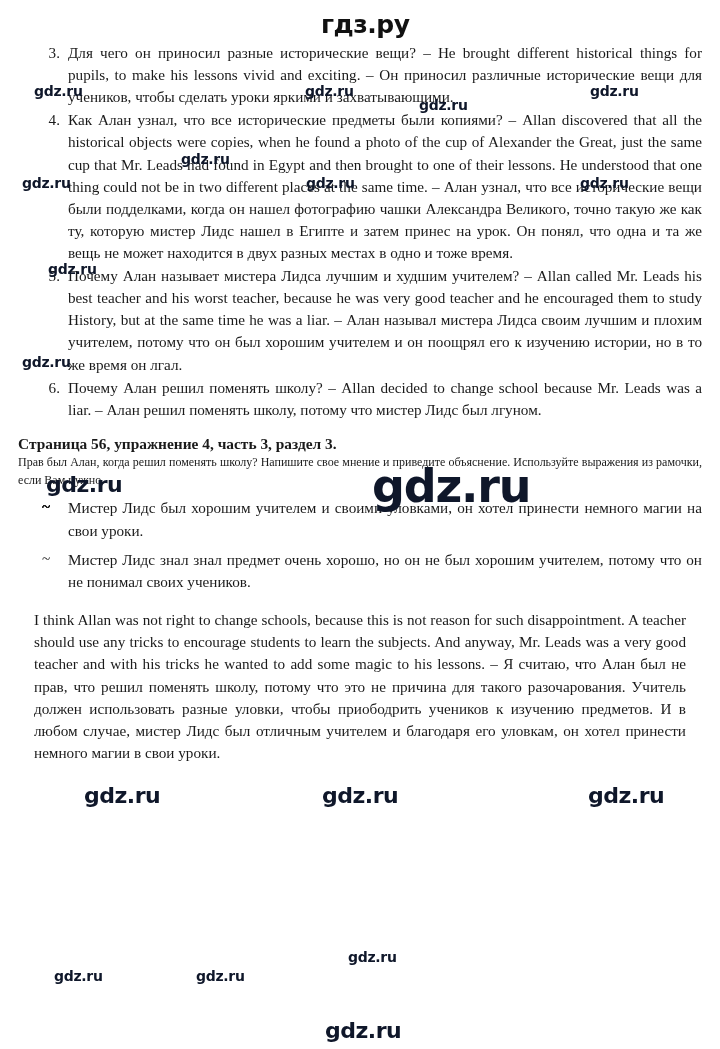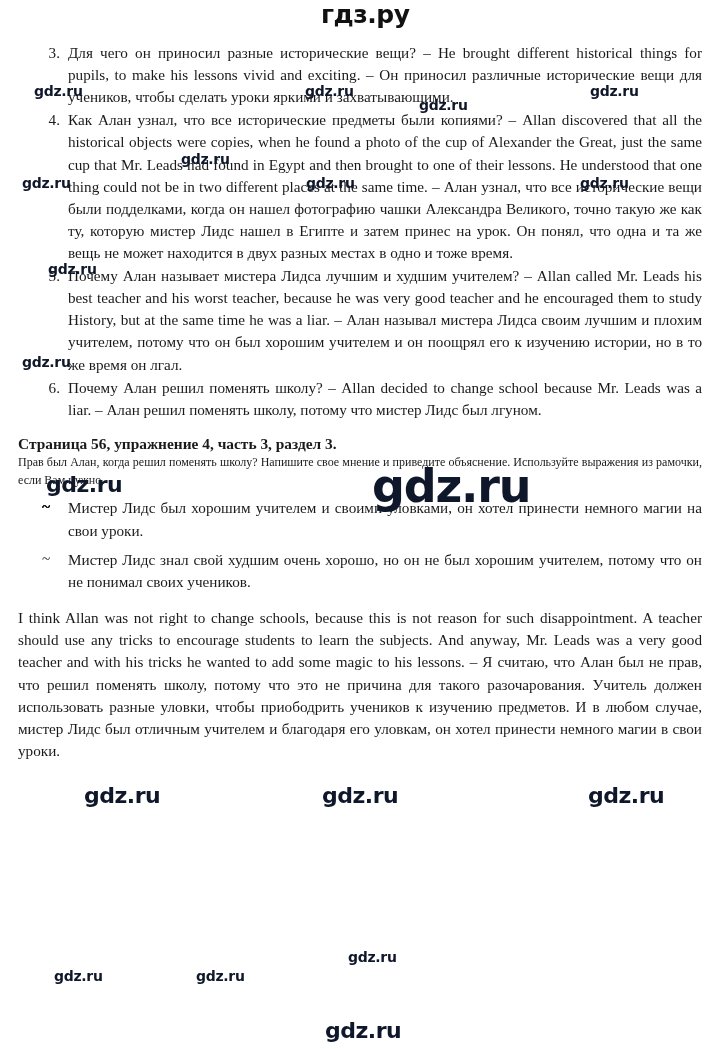--- a/index.html
+++ b/index.html
@@ -20,21 +20,21 @@
   #page {
     position: absolute;
     inset: 0;
     width: 720px;
     height: 1049px;
   }
 
   
   .header-logo {
     position: absolute;
-    top: 2px;
+    top: 12px;
     left: 321px;
     font-family: "DejaVu Sans", "Liberation Sans", sans-serif;
     font-weight: 700;
     font-size: 25px;
     letter-spacing: -0.5px;
     color: #111;
     line-height: 1;
   }
 
   
@@ -107,21 +107,21 @@
     left: 24px;
     top: -1px;
     font-size: 15.2px;
   }
 
   
   .closing {
     margin-top: 14px;
   }
   .closing p {
-    margin: 0;
+    margin: 16px;
     font-size: 15.2px;
     line-height: 1.455;
     text-align: justify;
     text-justify: inter-word;
   }
 
   
   .wm {
     position: absolute;
     font-family: "DejaVu Sans", "Liberation Sans", sans-serif;
@@ -182,21 +182,21 @@
       </li>
       <li class="tilde-item">
         <span class="tilde-mark">~</span>
       </li>
       <li class="tilde-item">
         <span class="tilde-mark">~</span>
         <span>Мистер Лидс был хорошим учителем и своими уловками, он хотел принести немного магии на свои уроки.</span>
       </li>
       <li class="tilde-item">
         <span class="tilde-mark">~</span>
-        <span>Мистер Лидс знал свой худшим очень хорошо, но он не был хорошим учителем, потому что он не понимал своих учеников.</span>
+        <span>Мистер Лидс знал знал предмет очень хорошо, но он не был хорошим учителем, потому что он не понимал своих учеников.</span>
       </li>
     </ul>
 
     <div class="closing">
       <p>I think Allan was not right to change schools, because this is not reason for such disappointment. A teacher should use any tricks to encourage students to learn the subjects. And anyway, Mr. Leads was a very good teacher and with his tricks he wanted to add some magic to his lessons. – Я считаю, что Алан был не прав, что решил поменять школу, потому что это не причина для такого разочарования. Учитель должен использовать разные уловки, чтобы приободрить учеников к изучению предметов. И в любом случае, мистер Лидс был отличным учителем и благодаря его уловкам, он хотел принести немного магии в свои уроки.</p>
     </div>
 
   </div>
 
   <div id="watermarks">

